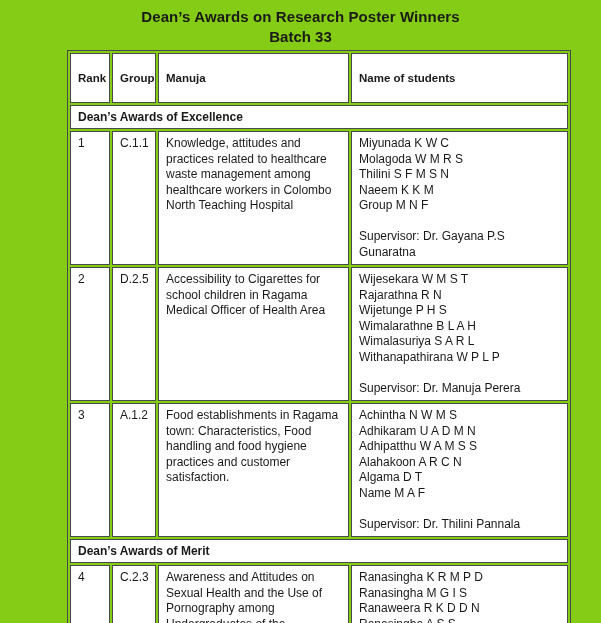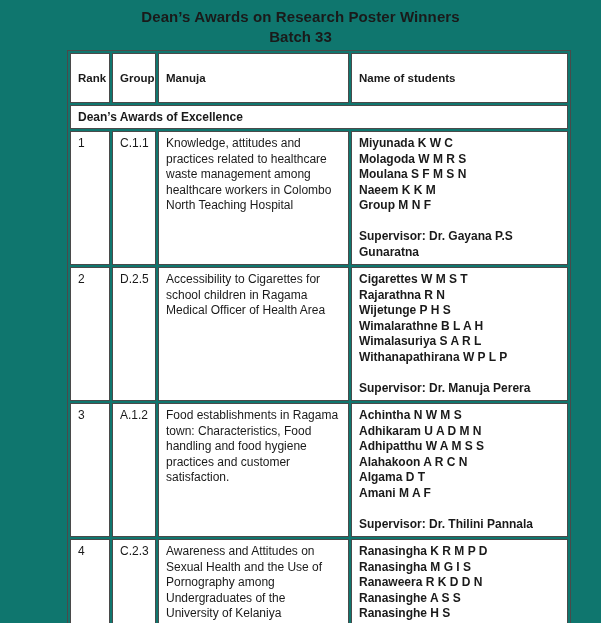--- a/index.html
+++ b/index.html
@@ -5,21 +5,21 @@
   html, body {
     margin: 0;
     padding: 0;
     background: #ffffff;
     font-family: "Liberation Sans", sans-serif;
     color: #1a1a1a;
   }
   .page {
     width: 601px;
     height: 623px;
-    background: #0f766e;
+    background: #84cc16;
     overflow: hidden;
     box-sizing: border-box;
     padding-top: 7px;
   }
   .doc-title {
     text-align: center;
     font-weight: bold;
     font-size: 15px;
     line-height: 20px;
     letter-spacing: 0.1px;
@@ -59,21 +59,21 @@
     padding: 4px 7px;
     height: 20px;
     vertical-align: middle;
   }
   td.cell {
     vertical-align: top;
     padding: 4px 7px;
     line-height: 15.5px;
   }
   td.rank-cell, td.group-cell { line-height: 15.5px; }
-  td.names-cell div { line-height: 15.5px; font-weight: bold; }
+  td.names-cell div { line-height: 15.5px; }
   .blank-line { height: 15.5px; }
 </style>
 </head>
 <body>
 
 <div class="page">
   <div class="doc-title">Dean’s Awards on Research Poster Winners</div>
   <div class="doc-subtitle">Batch 33</div>
 
   <table class="winners">
@@ -95,56 +95,59 @@
         <tr>
           <td colspan="4" class="section-cell">Dean’s Awards of Excellence</td>
         </tr>
         <tr>
           <td class="cell rank-cell">1</td>
           <td class="cell group-cell">C.1.1</td>
           <td class="cell title-cell">Knowledge, attitudes and practices related to healthcare waste management among healthcare workers in Colombo North Teaching Hospital</td>
           <td class="cell names-cell">
             <div>Miyunada K W C</div>
             <div>Molagoda W M R S</div>
-            <div>Moulana S F M S N</div>
+            <div>Thilini S F M S N</div>
             <div>Naeem K K M</div>
             <div>Group M N F</div>
             <div class="blank-line"></div>
             <div>Supervisor: Dr. Gayana P.S Gunaratna</div>
           </td>
         </tr>
         <tr>
           <td class="cell rank-cell">2</td>
           <td class="cell group-cell">D.2.5</td>
           <td class="cell title-cell">Accessibility to Cigarettes for school children in Ragama Medical Officer of Health Area</td>
           <td class="cell names-cell">
-            <div>Cigarettes W M S T</div>
+            <div>Wijesekara W M S T</div>
             <div>Rajarathna R N</div>
             <div>Wijetunge P H S</div>
             <div>Wimalarathne B L A H</div>
             <div>Wimalasuriya S A R L</div>
             <div>Withanapathirana W P L P</div>
             <div class="blank-line"></div>
             <div>Supervisor: Dr. Manuja Perera</div>
           </td>
         </tr>
         <tr>
           <td class="cell rank-cell">3</td>
           <td class="cell group-cell">A.1.2</td>
           <td class="cell title-cell">Food establishments in Ragama town: Characteristics, Food handling and food hygiene practices and customer satisfaction.</td>
           <td class="cell names-cell">
             <div>Achintha N W M S</div>
             <div>Adhikaram U A D M N</div>
             <div>Adhipatthu W A M S S</div>
             <div>Alahakoon A R C N</div>
             <div>Algama D T</div>
-            <div>Amani M A F</div>
+            <div>Name M A F</div>
             <div class="blank-line"></div>
             <div>Supervisor: Dr. Thilini Pannala</div>
           </td>
+        </tr>
+        <tr>
+          <td colspan="4" class="section-cell">Dean’s Awards of Merit</td>
         </tr>
         <tr>
           <td class="cell rank-cell">4</td>
           <td class="cell group-cell">C.2.3</td>
           <td class="cell title-cell">Awareness and Attitudes on Sexual Health and the Use of Pornography among Undergraduates of the University of Kelaniya</td>
           <td class="cell names-cell">
             <div>Ranasingha K R M P D</div>
             <div>Ranasingha M G I S</div>
             <div>Ranaweera R K D D N</div>
             <div>Ranasinghe A S S</div>

